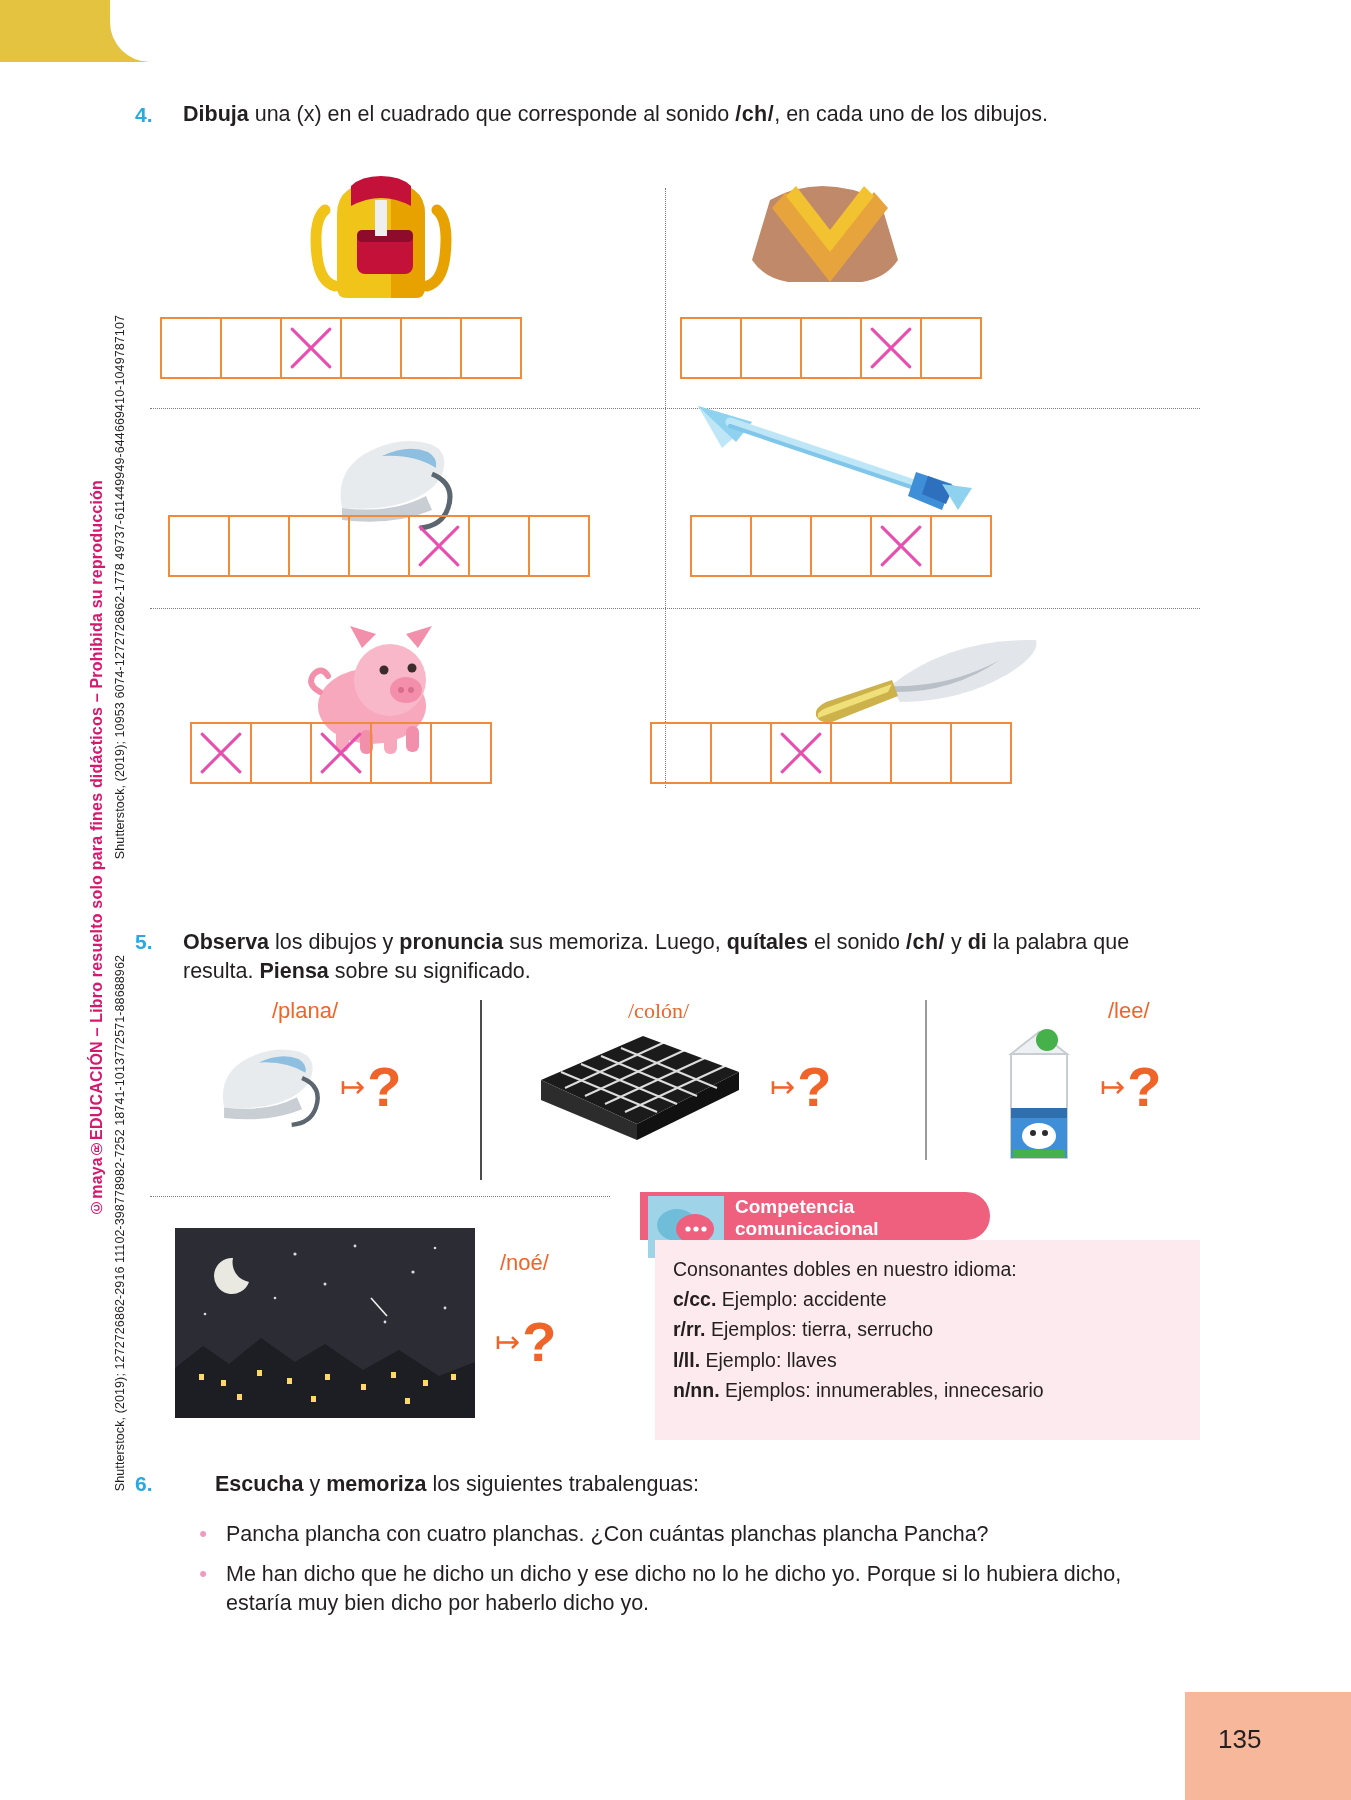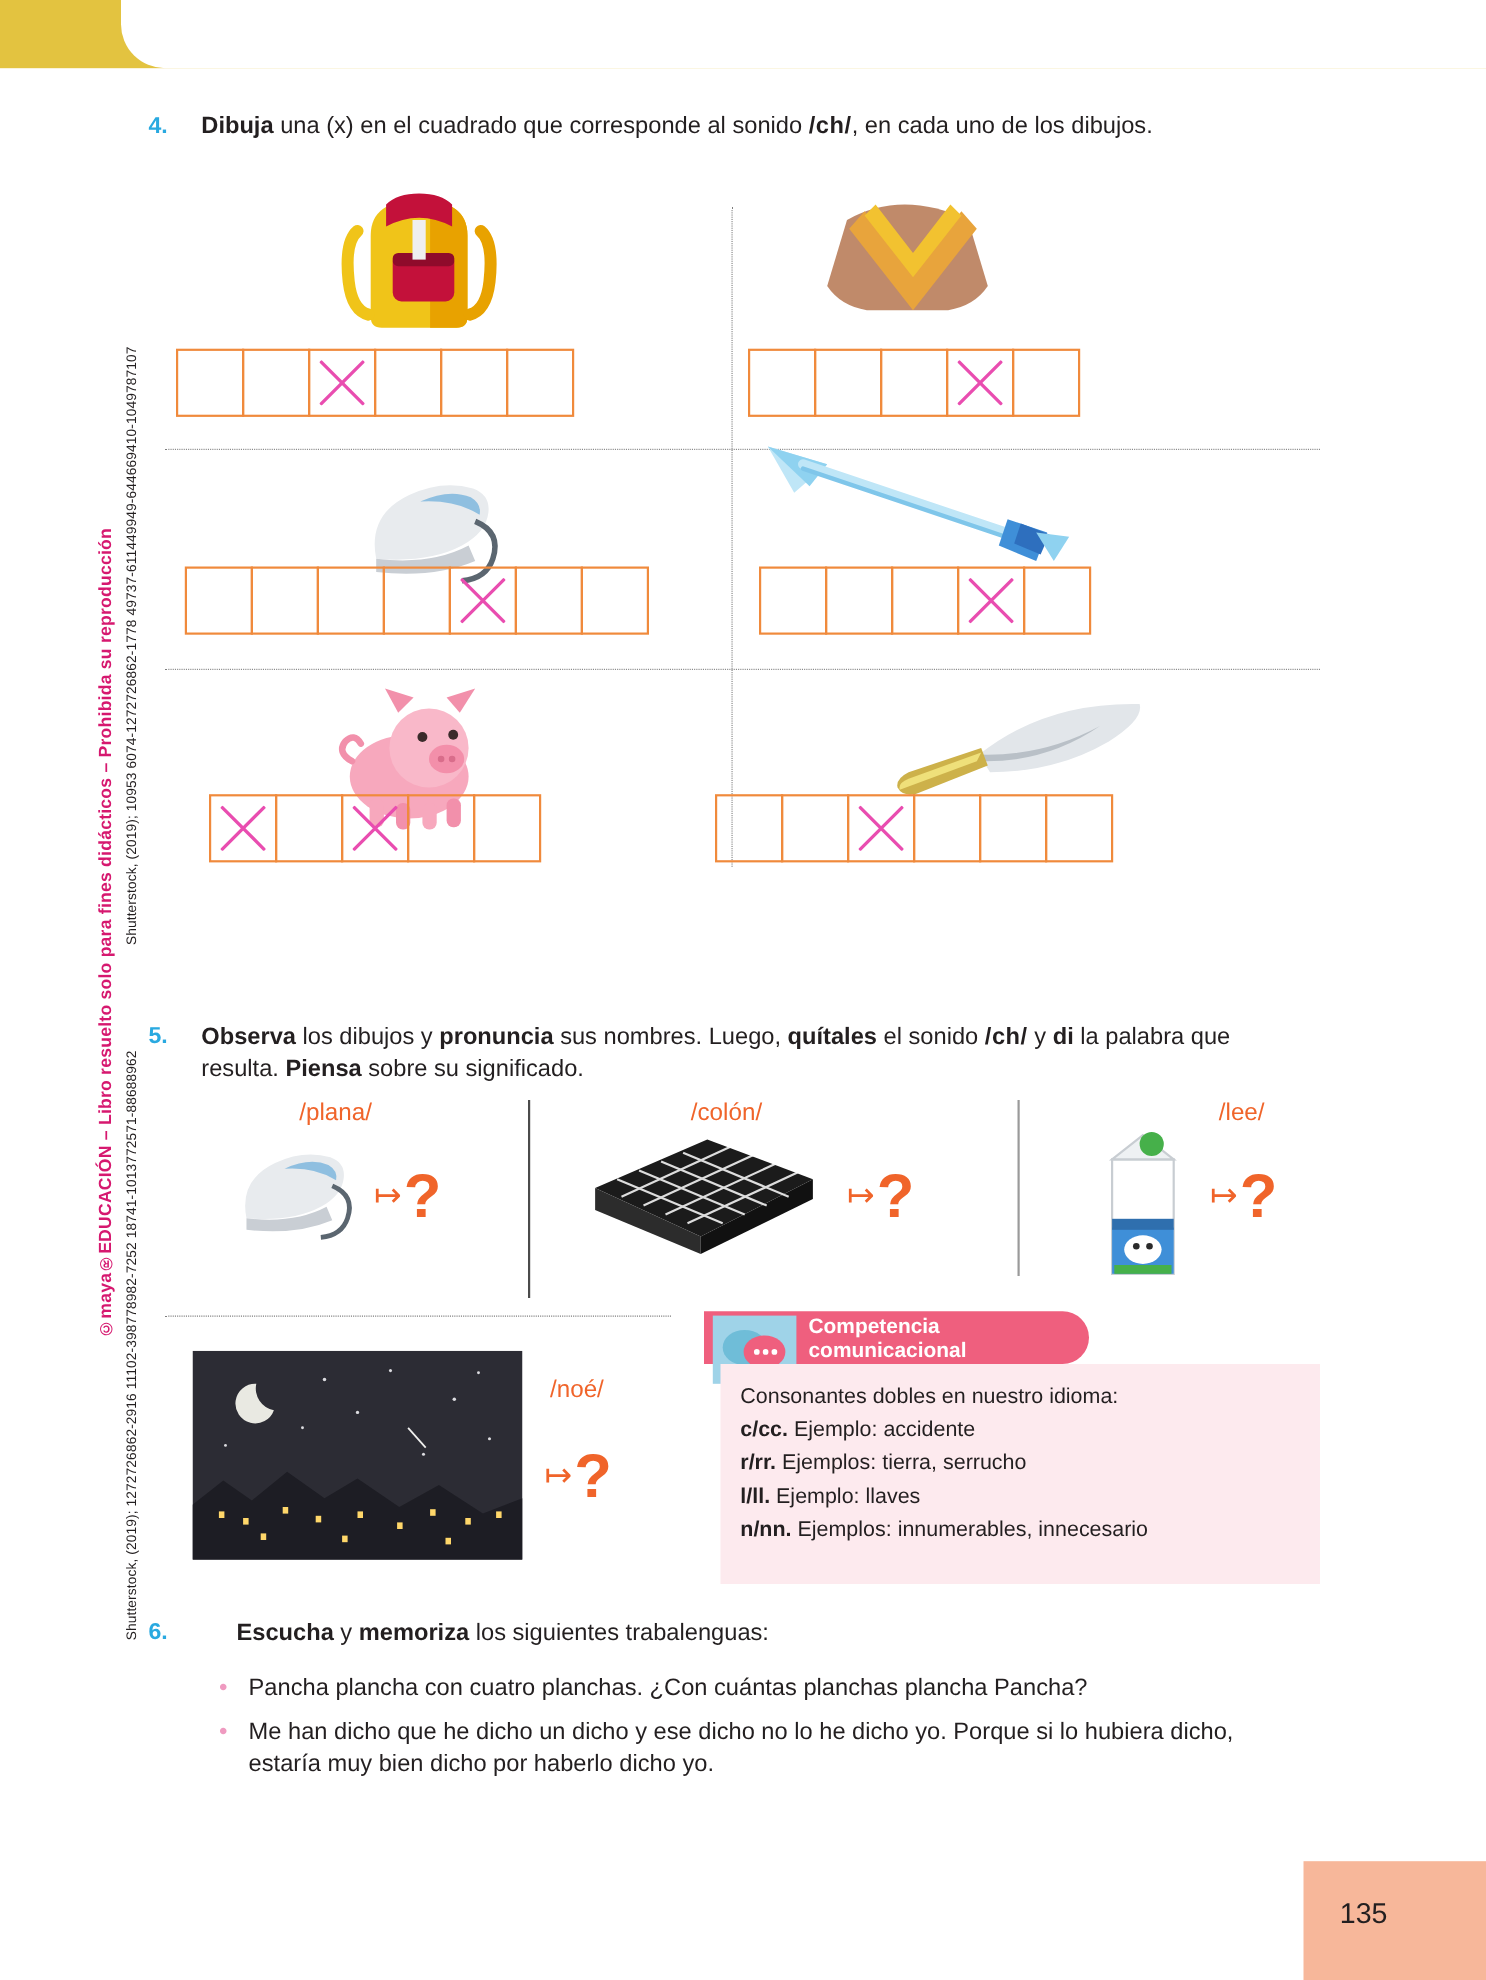--- a/index.html
+++ b/index.html
@@ -197,40 +197,40 @@
     <div class="bx"></div>
     <div class="bx x"></div>
     <div class="bx"></div>
     <div class="bx"></div>
     <div class="bx"></div>
   </div>
 </div>
 
 <div class="ex-num" style="left:135px;top:930px;">5.</div>
 <div class="ex-text" style="left:183px;top:928px;width:1010px;">
-  <span class="b">Observa</span><span> los dibujos y </span><span class="b">pronuncia</span><span> sus nombres. Luego, </span><span class="b">quítales</span><span> el sonido </span><span class="slashbold">/ch/</span><span> y </span><span class="b">di</span><span> la palabra que resulta. </span><span class="b">Piensa</span><span> sobre su significado.</span>
+  <span class="b">Observa</span><span> los dibujos y </span><span class="b">pronuncia</span><span> sus memoriza. Luego, </span><span class="b">quítales</span><span> el sonido </span><span class="slashbold">/ch/</span><span> y </span><span class="b">di</span><span> la palabra que resulta. </span><span class="b">Piensa</span><span> sobre su significado.</span>
 </div>
 
 <div class="vline" style="left:480px;top:1000px;height:180px;border-left:2px solid #4b4b4b;"></div>
 <div class="vline" style="left:925px;top:1000px;height:160px;border-left:2px solid #9a9a9a;"></div>
 <div class="hline" style="left:150px;top:1196px;width:460px;"></div>
 
 <div class="ph" style="left:272px;top:998px;">/plana/</div>
 <svg style="position:absolute;left:205px;top:1030px;" width="130" height="110" viewBox="0 0 150 120">
   <path d="M22 86 q-8 -40 30 -58 q30 -14 58 -6 q16 6 14 22 q-2 18 -24 30 q-30 16 -78 12 z" fill="#e8ebee"></path>
   <path d="M22 86 q50 6 84 -12 l6 14 q-38 16 -90 10 z" fill="#c9ced4"></path>
   <path d="M62 34 q26 -12 46 -4 q10 6 8 16 q-22 -14 -54 -12 z" fill="#8fbfe0"></path>
   <path d="M112 52 q24 10 16 34 q-6 18 -28 20" fill="none" stroke="#5b6670" stroke-width="5"></path>
 </svg>
 <div class="arrowq" style="left:340px;top:1065px;">
   <span class="ar">↦</span>
   <span class="qm">?</span>
 </div>
 
-<div class="ph" style="left:628px;top:998px;">/colón/</div>
+<div class="ph" style="left:628px;top:998px;font-family:Liberation Serif, serif;">/colón/</div>
 <svg style="position:absolute;left:525px;top:1028px;" width="230" height="115" viewBox="0 0 230 115">
   <path d="M16 52 L118 8 L214 44 L112 96 Z" fill="#1b1b1b"></path>
   <path d="M16 52 L16 72 L112 112 L112 96 Z" fill="#2c2c2c"></path>
   <path d="M214 44 L214 62 L112 112 L112 96 Z" fill="#111111"></path>
   <g stroke="#ffffff" stroke-width="2" opacity=".85">
     <path d="M36 44 L132 84"></path>
       <path d="M56 36 L152 76"></path>
       <path d="M76 28 L172 68"></path>
       <path d="M96 20 L192 60"></path>
     <path d="M40 60 L140 14"></path>

